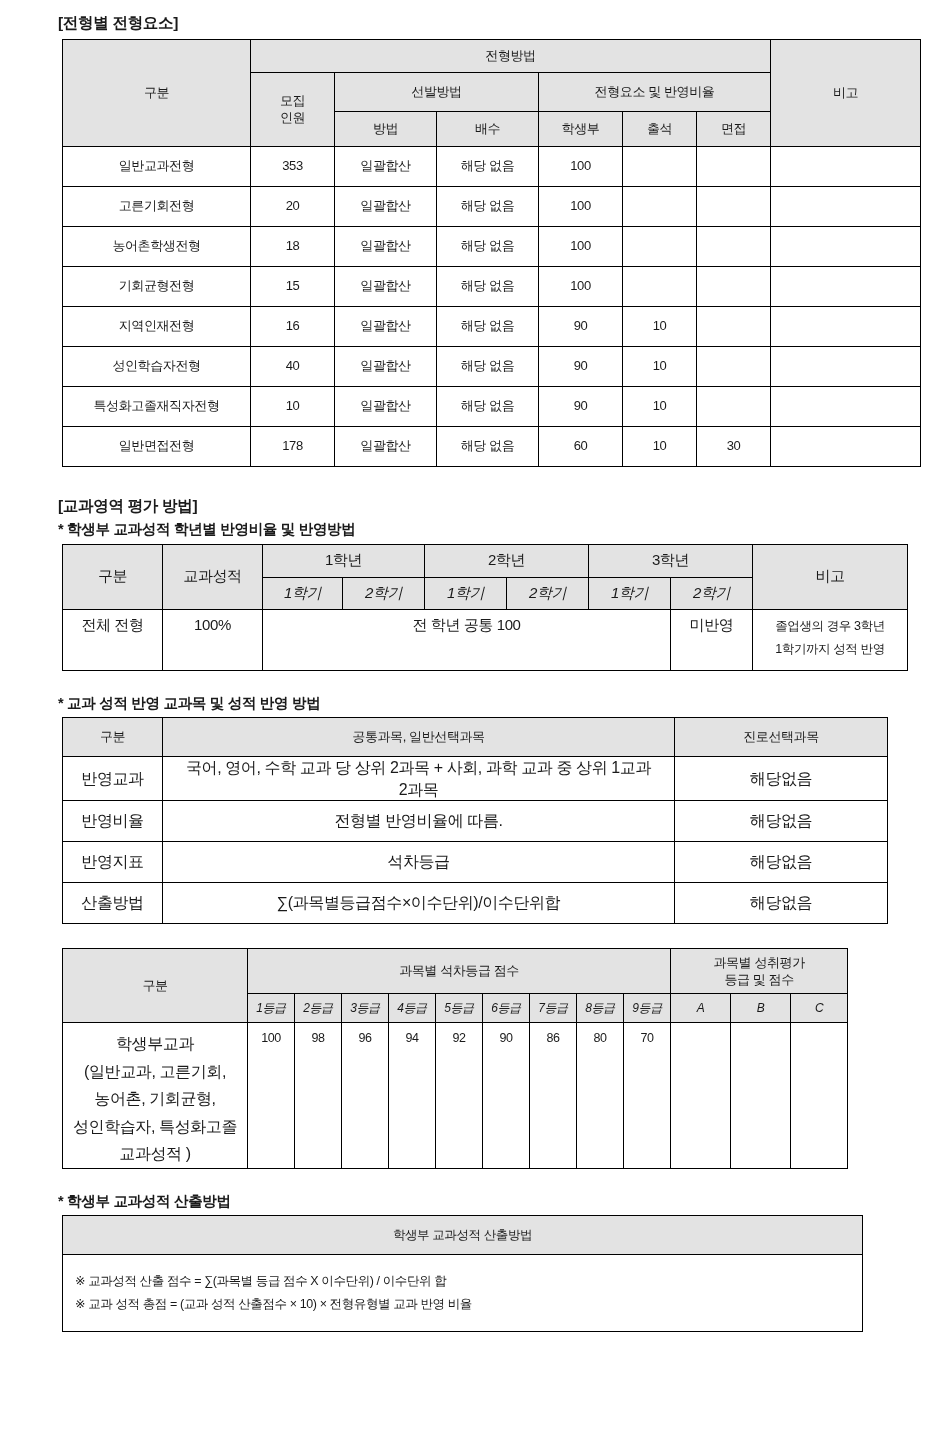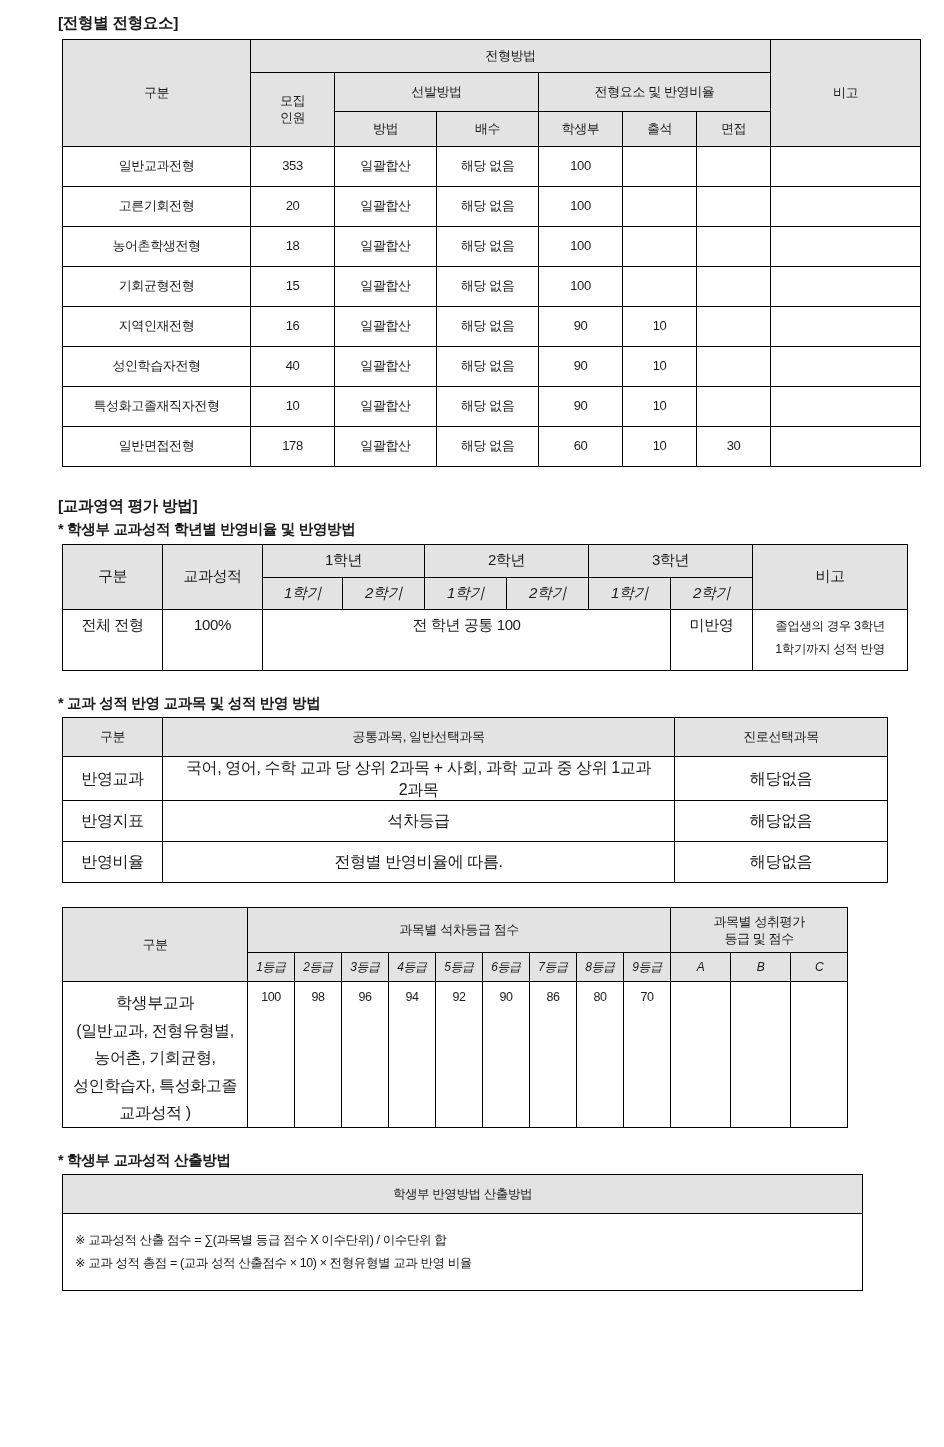--- a/index.html
+++ b/index.html
@@ -283,27 +283,32 @@
         <td class="hd h">진로선택과목</td>
       </tr>
     </thead>
     <tbody id="t3-body">
         <tr>
           <td>반영교과</td>
           <td>국어, 영어, 수학 교과 당 상위 2과목 + 사회, 과학 교과 중 상위 1교과 2과목</td>
           <td>해당없음</td>
         </tr>
         <tr>
+          <td>반영비율</td>
+          <td>전형별 반영비율에 따름.</td>
+          <td>해당없음</td>
+        </tr>
+        <tr>
           <td>반영지표</td>
           <td>석차등급</td>
           <td>해당없음</td>
         </tr>
         <tr>
-          <td>반영비율</td>
-          <td>전형별 반영비율에 따름.</td>
+          <td>산출방법</td>
+          <td>∑(과목별등급점수×이수단위)/이수단위합</td>
           <td>해당없음</td>
         </tr>
       </tbody>
   </table>
 
   <div class="gap-md"></div>
 
 
   <table class="t4">
     <colgroup>
@@ -342,21 +347,21 @@
           <td class="hd h-b">9등급</td>
           <td class="hd h-b">A</td>
           <td class="hd h-b">B</td>
           <td class="hd h-b">C</td>
         </tr>
     </thead>
     <tbody>
       <tr>
         <td class="bigcell" id="t4-label">
             <div>학생부교과</div>
-            <div>(일반교과, 전형유형별,</div>
+            <div>(일반교과, 고른기회,</div>
             <div>농어촌, 기회균형,</div>
             <div>성인학습자, 특성화고졸</div>
             <div>교과성적 )</div>
           </td>
       <td class="score">100</td>
           <td class="score">98</td>
           <td class="score">96</td>
           <td class="score">94</td>
           <td class="score">92</td>
           <td class="score">90</td>
@@ -373,21 +378,21 @@
   <div class="gap-md"></div>
 
   <div class="sub-title">* 학생부 교과성적 산출방법</div>
 
   <table class="t5">
     <colgroup>
         <col style="width:800px">
       </colgroup>
     <thead>
       <tr>
-        <td class="hd h">학생부 반영방법 산출방법</td>
+        <td class="hd h">학생부 교과성적 산출방법</td>
       </tr>
     </thead>
     <tbody>
       <tr>
         <td class="body" id="t5-body">
             <div>※ 교과성적 산출 점수 = ∑(과목별 등급 점수 X 이수단위) / 이수단위 합</div>
             <div>※ 교과 성적 총점 = (교과 성적 산출점수 × 10) × 전형유형별 교과 반영 비율</div>
           </td>
       </tr>
     </tbody>

